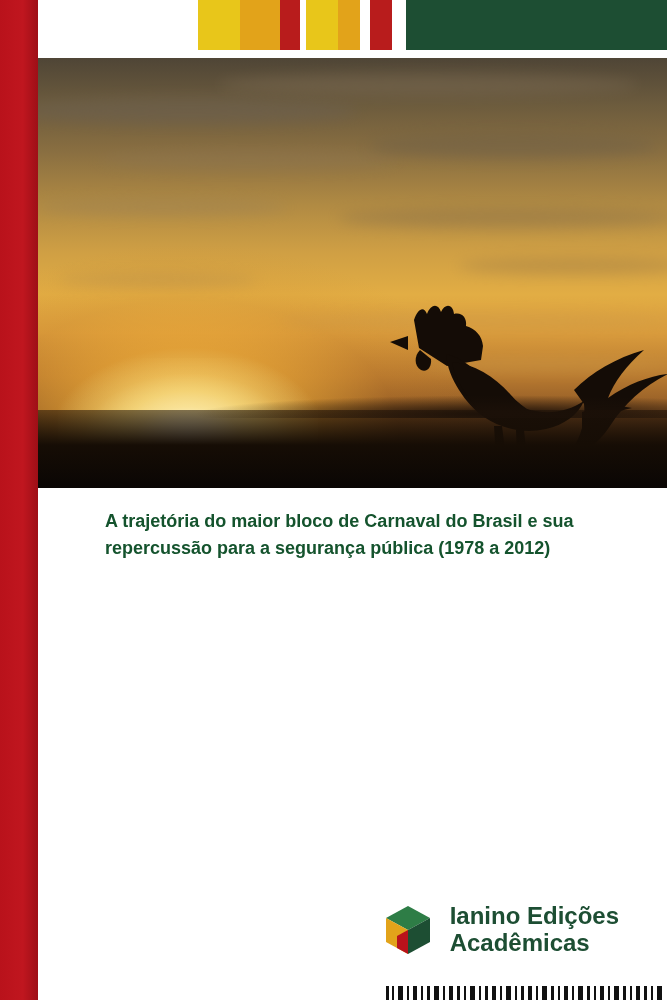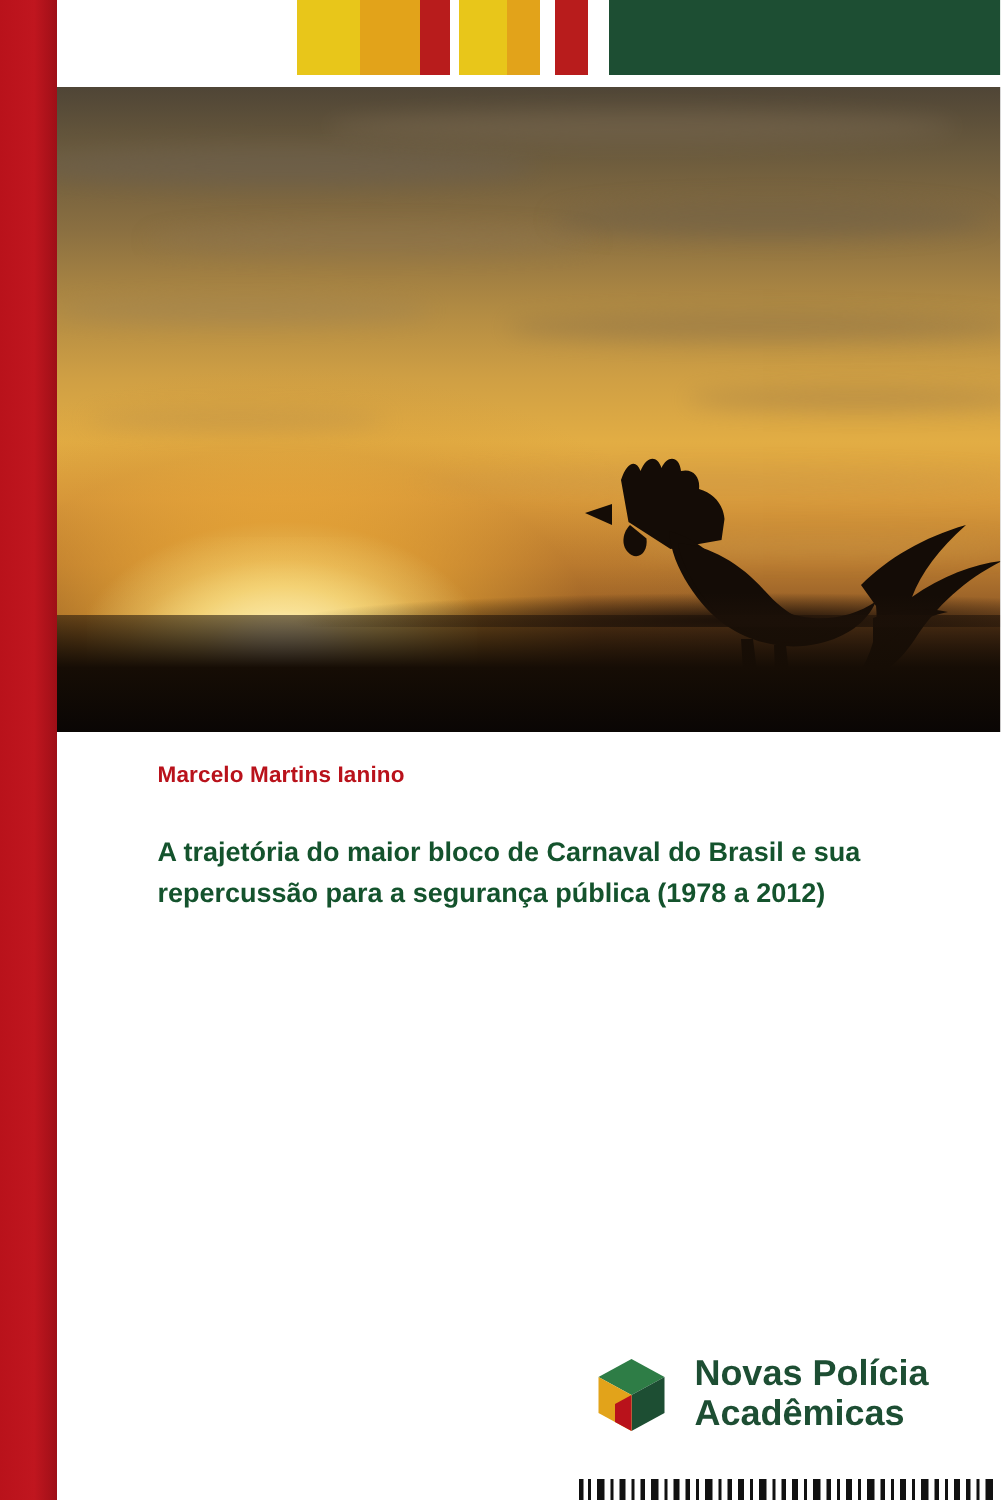--- a/index.html
+++ b/index.html
@@ -242,34 +242,33 @@
 
           <path d="M132 222 l14,0 l2,8 l-18,0 z"></path>
         </g>
       </svg>
     </div>
 
     <div class="land"></div>
   </div>
 
   <div class="text-block">
-    <p class="author">Marcelo Martins Ianino</p>
     <p class="subtitle">A trajetória do maior bloco de Carnaval do Brasil e sua repercussão para a segurança pública (1978 a 2012)</p>
   </div>
 
   <div class="publisher">
     <div class="pub-mark">
       <svg viewBox="0 0 56 56" xmlns="http://www.w3.org/2000/svg" aria-hidden="true">
         <polygon points="28,4 50,16 28,28 6,16" fill="#2e7d46"></polygon>
         <polygon points="28,28 50,16 50,40 28,52" fill="#1d4e33"></polygon>
         <polygon points="28,28 6,16 6,40 28,52" fill="#e2a31a"></polygon>
         <polygon points="28,28 17,34 17,46 28,52" fill="#b9121b"></polygon>
       </svg>
     </div>
-    <div class="pub-name">Novas Polícia
+    <div class="pub-name">Ianino Edições
 Acadêmicas</div>
   </div>
 
   <div class="bottom-strip">
     <div class="bc" style="left:348px;width:3px;"></div>
     <div class="bc" style="left:354px;width:2px;"></div>
     <div class="bc" style="left:360px;width:5px;"></div>
     <div class="bc" style="left:369px;width:2px;"></div>
     <div class="bc" style="left:375px;width:4px;"></div>
     <div class="bc" style="left:383px;width:2px;"></div>

